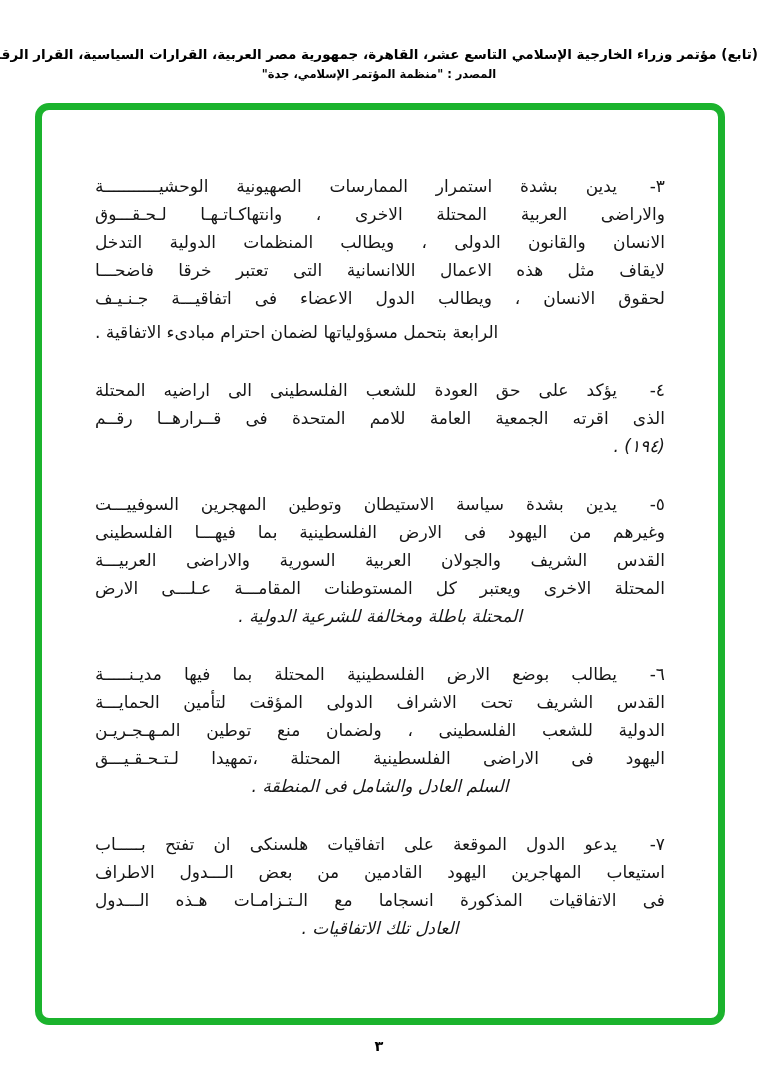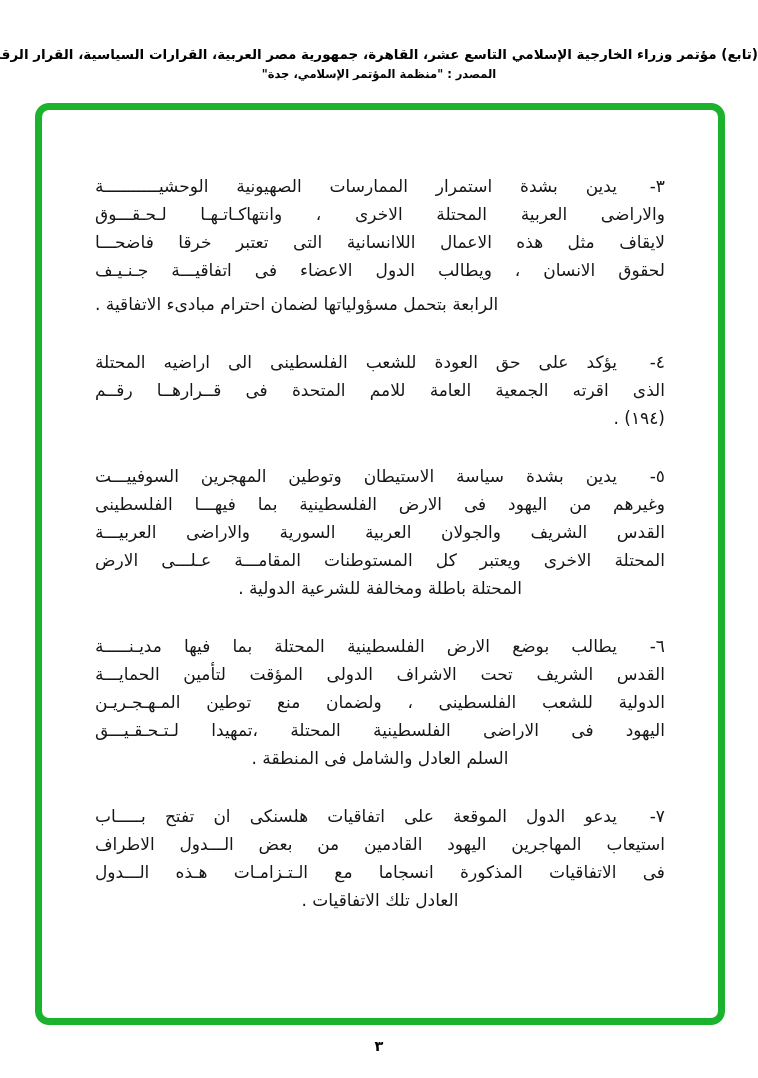--- a/index.html
+++ b/index.html
@@ -28,22 +28,22 @@
   }
   .para{margin-bottom:30px;}
   .pline1{display:flex;}
   .para-num{
     width:48px;flex:0 0 48px;text-align:right;white-space:nowrap;
   }
   .pline1-text{flex:1 1 auto;}
   .line{text-align:justify;}
   .j{text-align:justify;text-align-last:justify;}
   .l{text-align:left;text-align-last:left;margin-top:6px;}
-  .c{text-align:center;text-align-last:center;}
-  .ri{text-align:left;text-align-last:right;padding-left:55px;box-sizing:border-box;}
+  .c{text-align:center;text-align-last:center;font-style:italic;}
+  .ri{text-align:left;text-align-last:right;padding-left:55px;box-sizing:border-box;font-style:italic;}
   .page-number{
     position:absolute;top:1038px;left:0;width:758px;text-align:center;
     font-size:14.5px;font-weight:bold;color:#000;
   }
 </style>
 </head>
 <body>
 
 <div class="header">
   <div class="header-citation">(تابع) مؤتمر وزراء الخارجية الإسلامي التاسع عشر، القاهرة، جمهورية مصر العربية، القرارات السياسية، القرار الرقم ١٩/٢-س</div>
@@ -53,20 +53,21 @@
 <div class="page-border"></div>
 
 <div class="content">
   <div id="paragraph-list">
       <div class="para">
         <div class="pline1">
           <span class="para-num">٣-</span>
           <span class="pline1-text line j">يدين بشدة استمرار الممارسات الصهيونية الوحشيـــــــــــة</span>
         </div>
         <div class="line j">والاراضى العربية المحتلة الاخرى ، وانتهاكـاتـهـا لـحـقـــوق</div>
+        <div class="line j">الانسان والقانون الدولى ، ويطالب المنظمات الدولية التدخل</div>
         <div class="line j">لايقاف مثل هذه الاعمال اللاانسانية التى تعتبر خرقا فاضحـــا</div>
         <div class="line j">لحقوق الانسان ، ويطالب الدول الاعضاء فى اتفاقيـــة جـنـيـف</div>
         <div class="line l">الرابعة بتحمل مسؤولياتها لضمان احترام مبادىء الاتفاقية .</div>
       </div>
       <div class="para">
         <div class="pline1">
           <span class="para-num">٤-</span>
           <span class="pline1-text line j">يؤكد على حق العودة للشعب الفلسطينى الى اراضيه المحتلة</span>
         </div>
         <div class="line j">الذى اقرته الجمعية العامة للامم المتحدة فى قــرارهــا رقــم</div>

